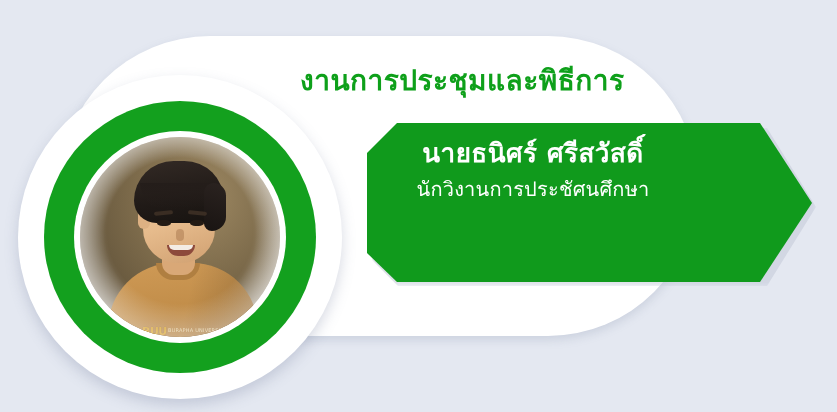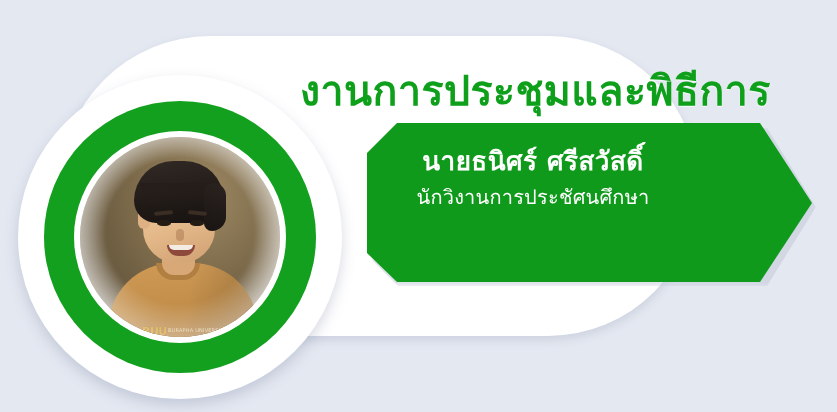--- a/index.html
+++ b/index.html
@@ -46,21 +46,21 @@
     background:#109a1c;
     -webkit-clip-path:polygon(30px 0,393px 0,445px 80px,393px 159px,30px 159px,0 130px,0 30px);
     clip-path:polygon(30px 0,393px 0,445px 80px,393px 159px,30px 159px,0 130px,0 30px);
   }
   .banner-text{
     position:absolute;
     left:388px;top:140px;
     width:290px;
     text-align:center;
     line-height:1;
-    -webkit-user-select:none;user-select:none;margin-top:8px;
+    -webkit-user-select:none;user-select:none;
   }
   .person-name{
     display:block;
     color:#ffffff;
     font-size:26px;
     font-weight:700;
     letter-spacing:.5px;
     white-space:nowrap;
   }
   .person-role{
@@ -72,21 +72,21 @@
     letter-spacing:.2px;
     white-space:nowrap;
   }
 
   
   .headline{
     position:absolute;
     left:300px;top:58px;
     width:420px;
     color:#0ea01a;
-    font-size:41px;
+    font-size:28px;
     font-weight:700;
     letter-spacing:.5px;
     white-space:nowrap;
     text-shadow:0 1px 1px rgba(255,255,255,.9);
     -webkit-user-select:none;user-select:none;
   }
 
   
   .avatar-wrap{
     position:absolute;

